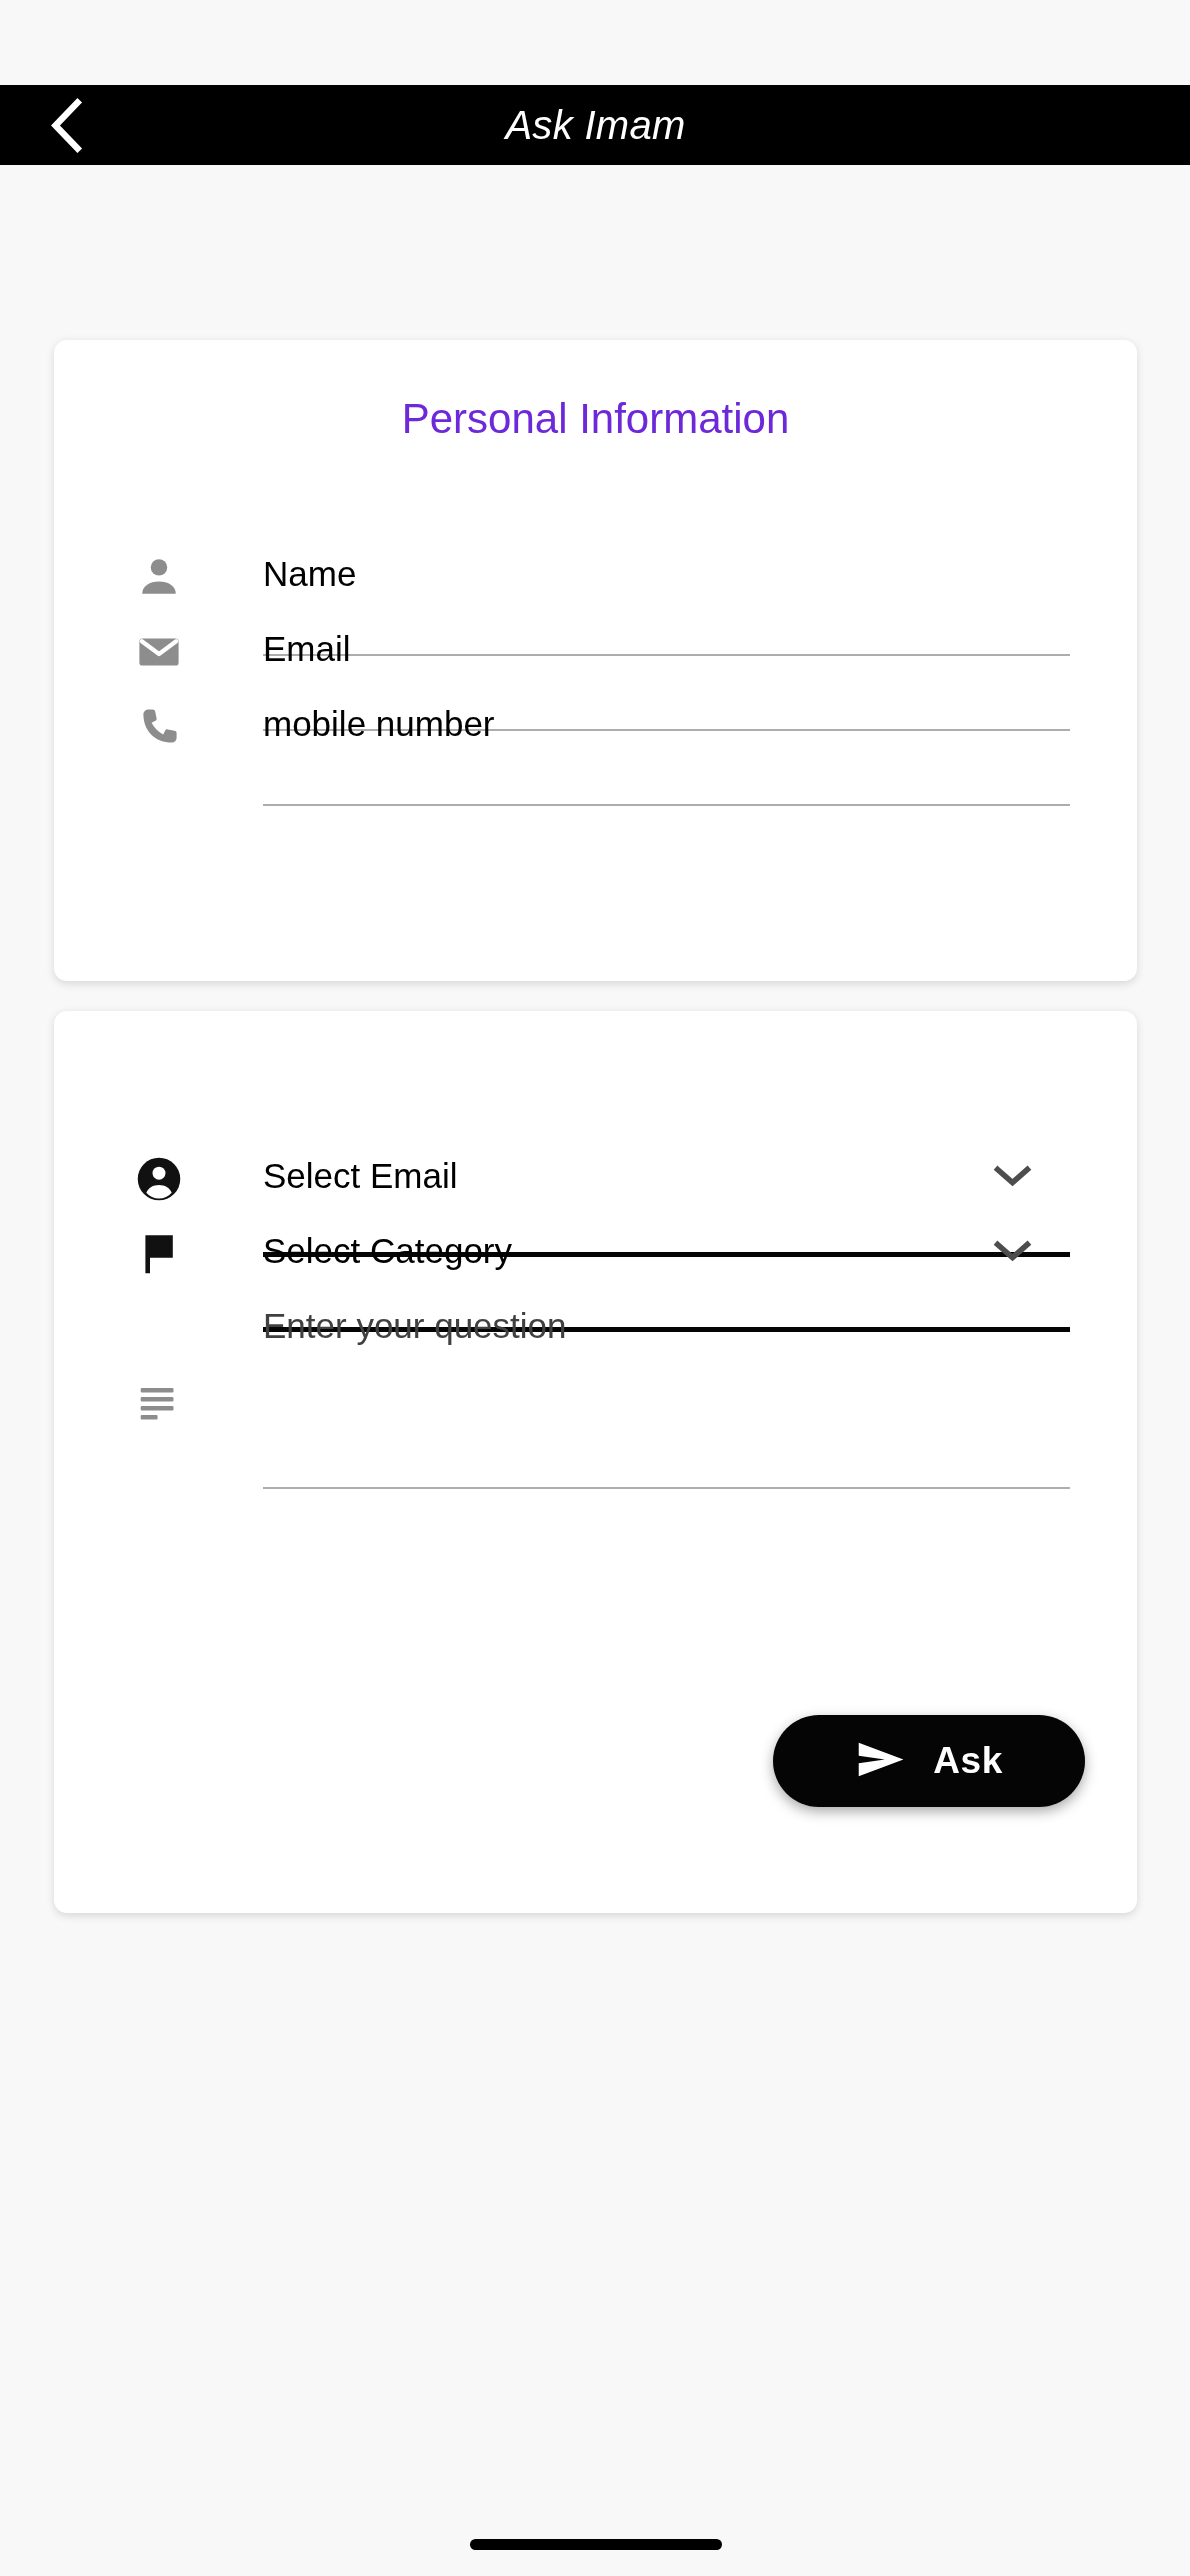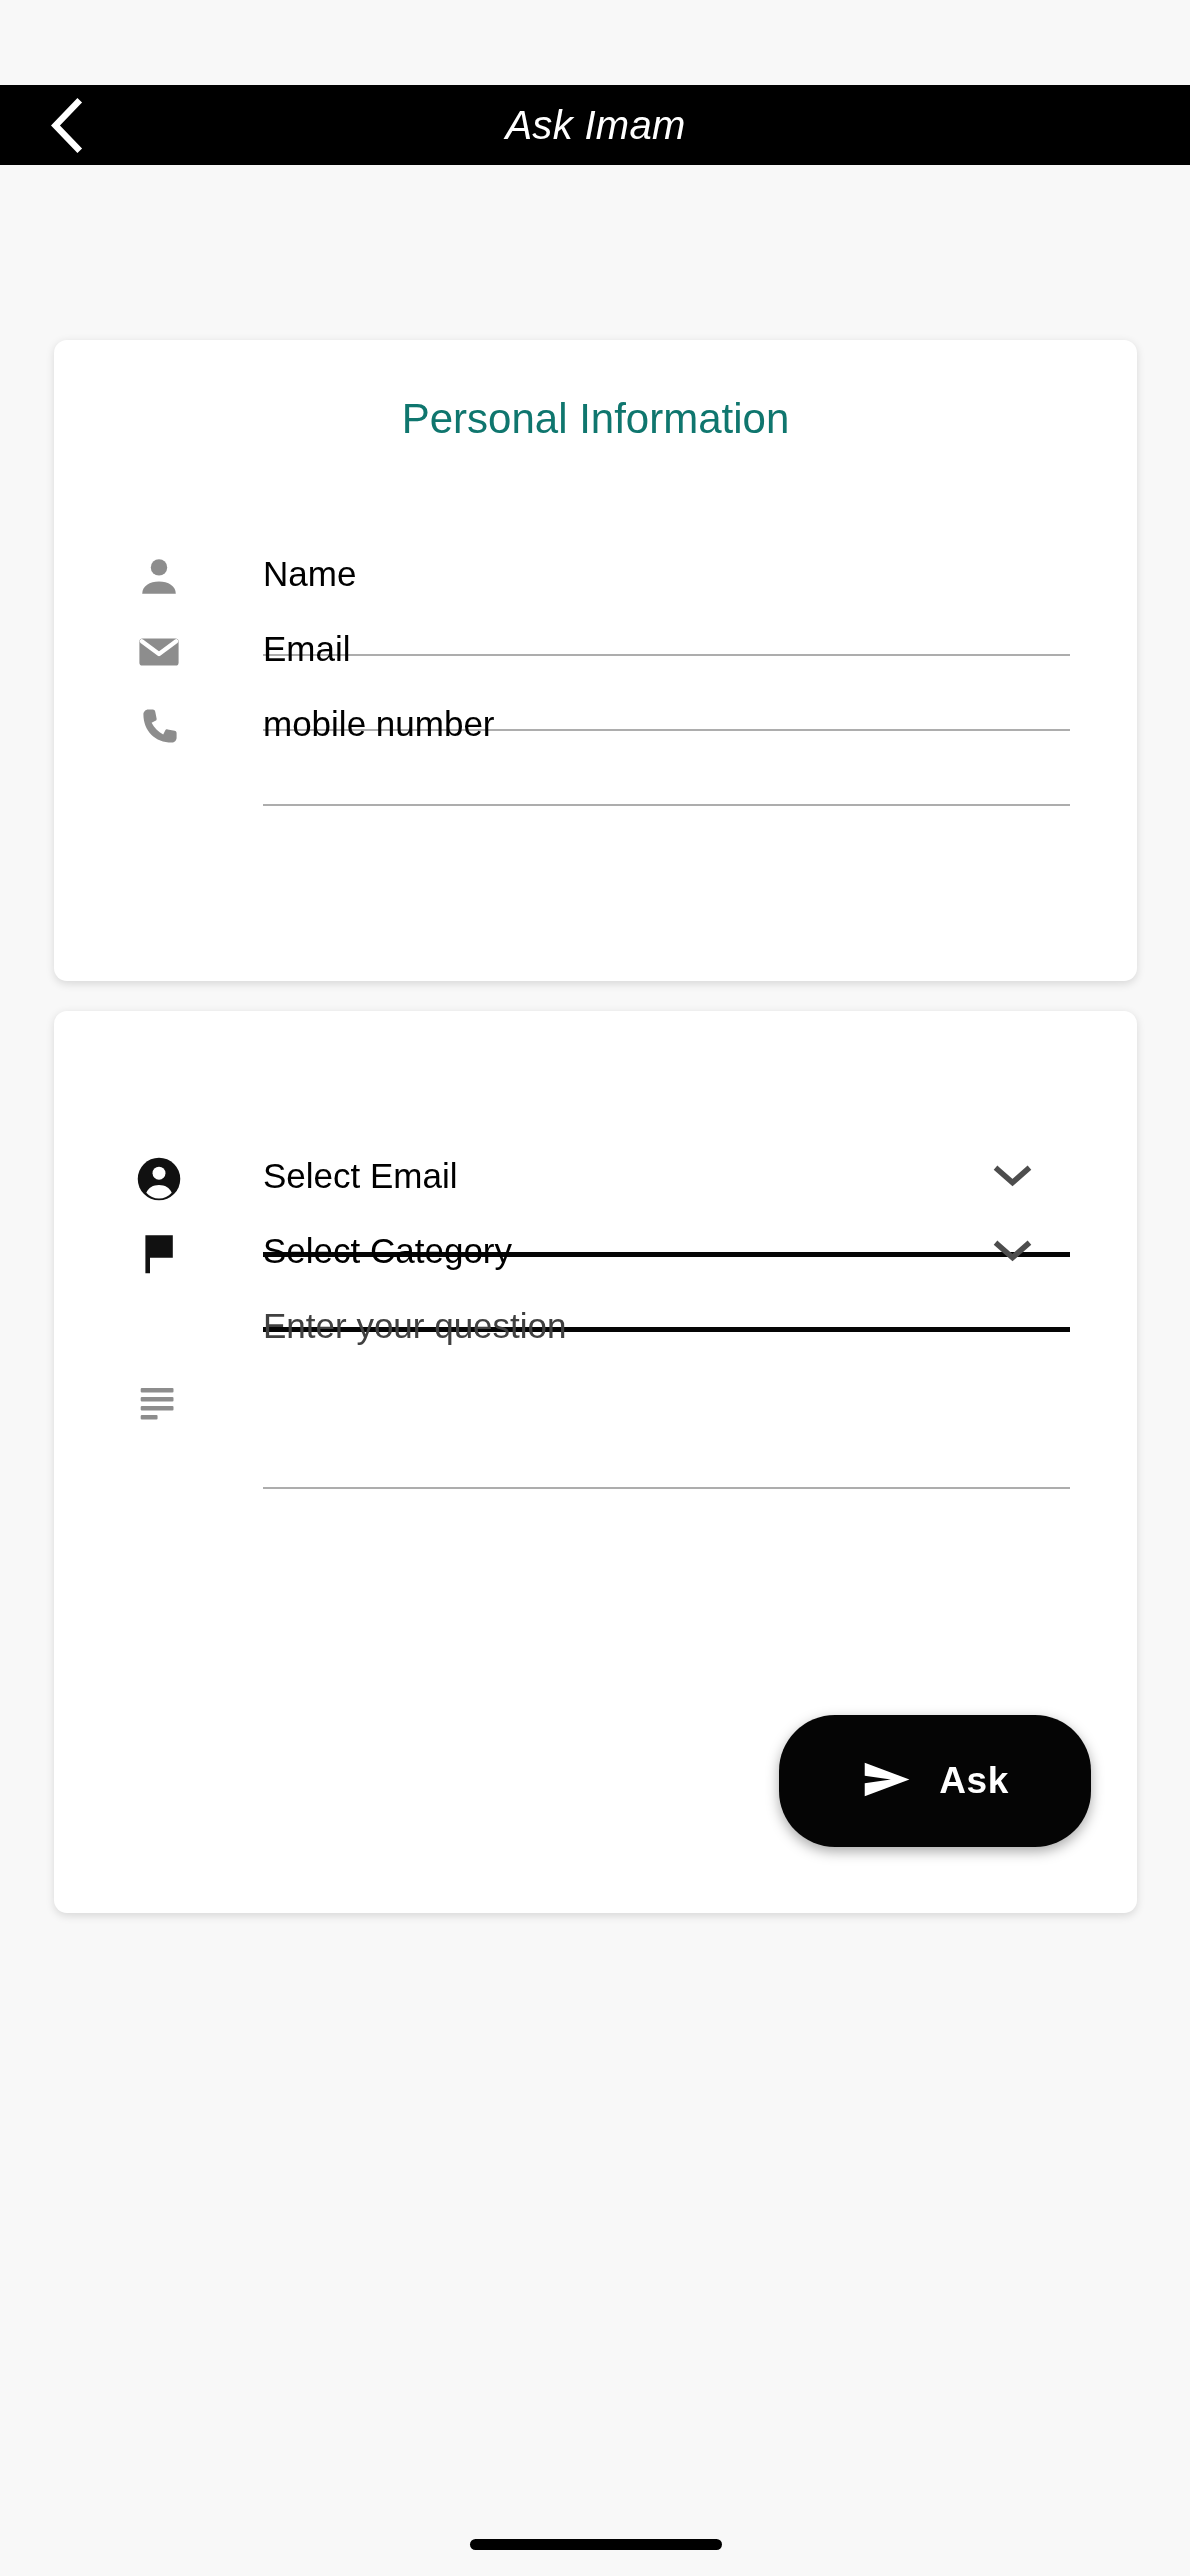--- a/index.html
+++ b/index.html
@@ -66,21 +66,21 @@
   .card {
     position:absolute; left:54px; width:1083px;
     background:#fff; border-radius:13px;
     box-shadow:0 2.8px 8.3px rgba(0,0,0,0.13);
   }
   #card-personal { top:340px; height:641px; }
   #card-question { top:1011px; height:902px; }
 
   .card-title {
     position:absolute; left:0; top:55px; width:100%;
-    text-align:center; font-size:42px; color:#0f766e; font-weight:400;
+    text-align:center; font-size:42px; color:#6d28d9; font-weight:400;
   }
 
   
   .field {
     position:absolute; left:76px; width:940px;
   }
   .field .ficon {
     position:absolute; left:0; top:0; width:57px; height:57px;
     display:flex; align-items:center; justify-content:center;
   }
@@ -125,22 +125,22 @@
     position:absolute; left:133px; top:0;
     font-size:35px; color:#404040; line-height:52px;
   }
   .textarea-field .ta-line {
     position:absolute; left:133px; right:0; top:187px;
     height:1.9px; background:#adadad;
   }
 
   
   .ask-btn {
-    position:absolute; right:46px; top:704px;
-    width:312px; height:132px; border-radius:56px;
+    position:absolute; right:52px; top:704px;
+    width:312px; height:92px; border-radius:56px;
     background:#050505; border:none; cursor:pointer;
     display:flex; align-items:center; justify-content:center; gap:24px;
     box-shadow:0 4.6px 13px rgba(0,0,0,0.34);
   }
   .ask-btn .lbl {
     color:#fff; font-size:37px; font-weight:600; letter-spacing:0.6px;
   }
 
   
   .home-indicator {

